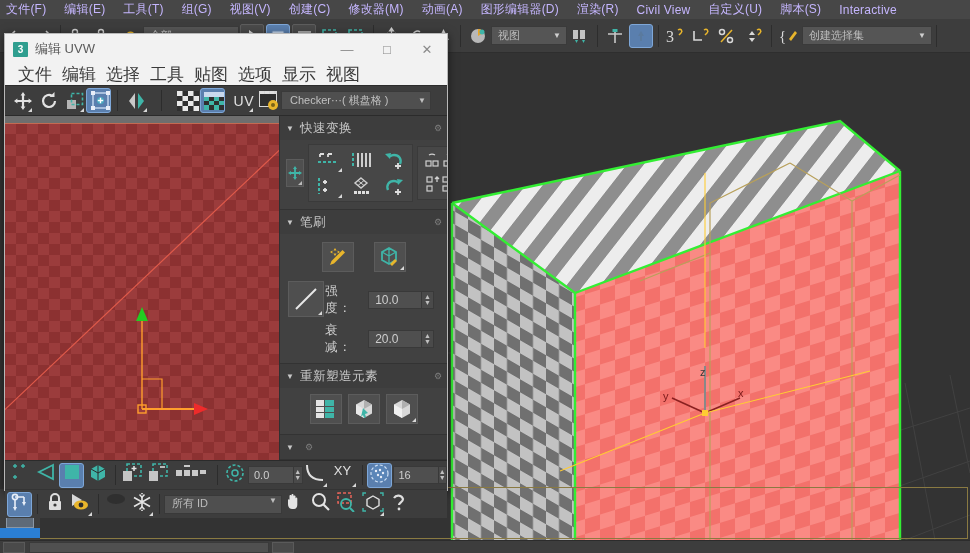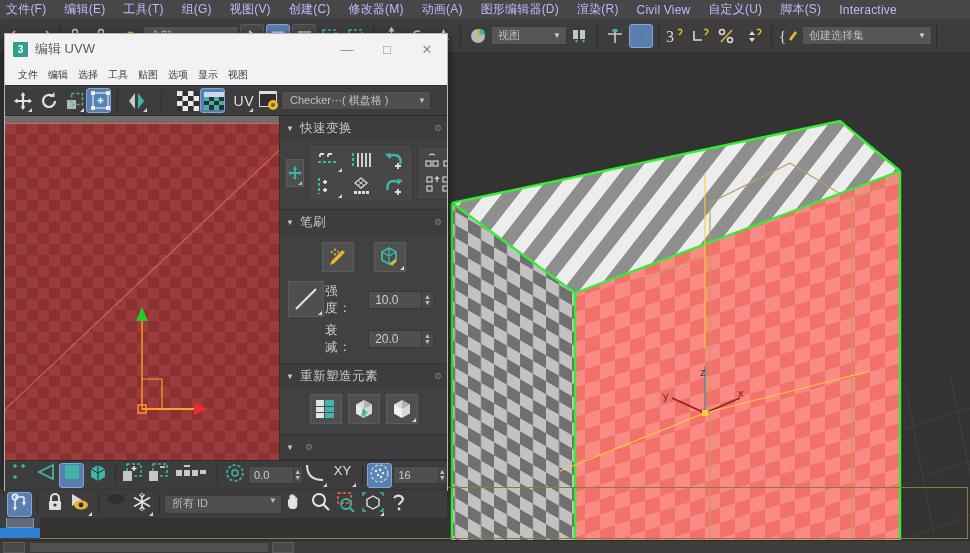--- a/index.html
+++ b/index.html
@@ -99,21 +99,21 @@
   }
   .uvw-title .ttl { font-size: 13px; color: #5b5b5b; flex: 1; }
   .win-btn {
     width: 40px; height: 30px; flex: none;
     display: flex; align-items: center; justify-content: center;
     color: #8a8a8a; font-size: 13px;
   }
   .uvw-menu {
     height: 21px; background: #f2f2f2; flex: none;
     display: flex; align-items: center; padding-left: 8px;
-    color: #3a3a3a; font-size: 10px;
+    color: #3a3a3a; font-size: 17px;
   }
   .uvw-menu .mi { padding: 0 5px; white-space: nowrap; }
 
   .uvw-body {
     flex: 1; background: #3d3d3d; position: relative;
     display: flex; flex-direction: column;
     border-top: 1px solid #2c2c2c;
   }
 
   .uvw-toolbar {

